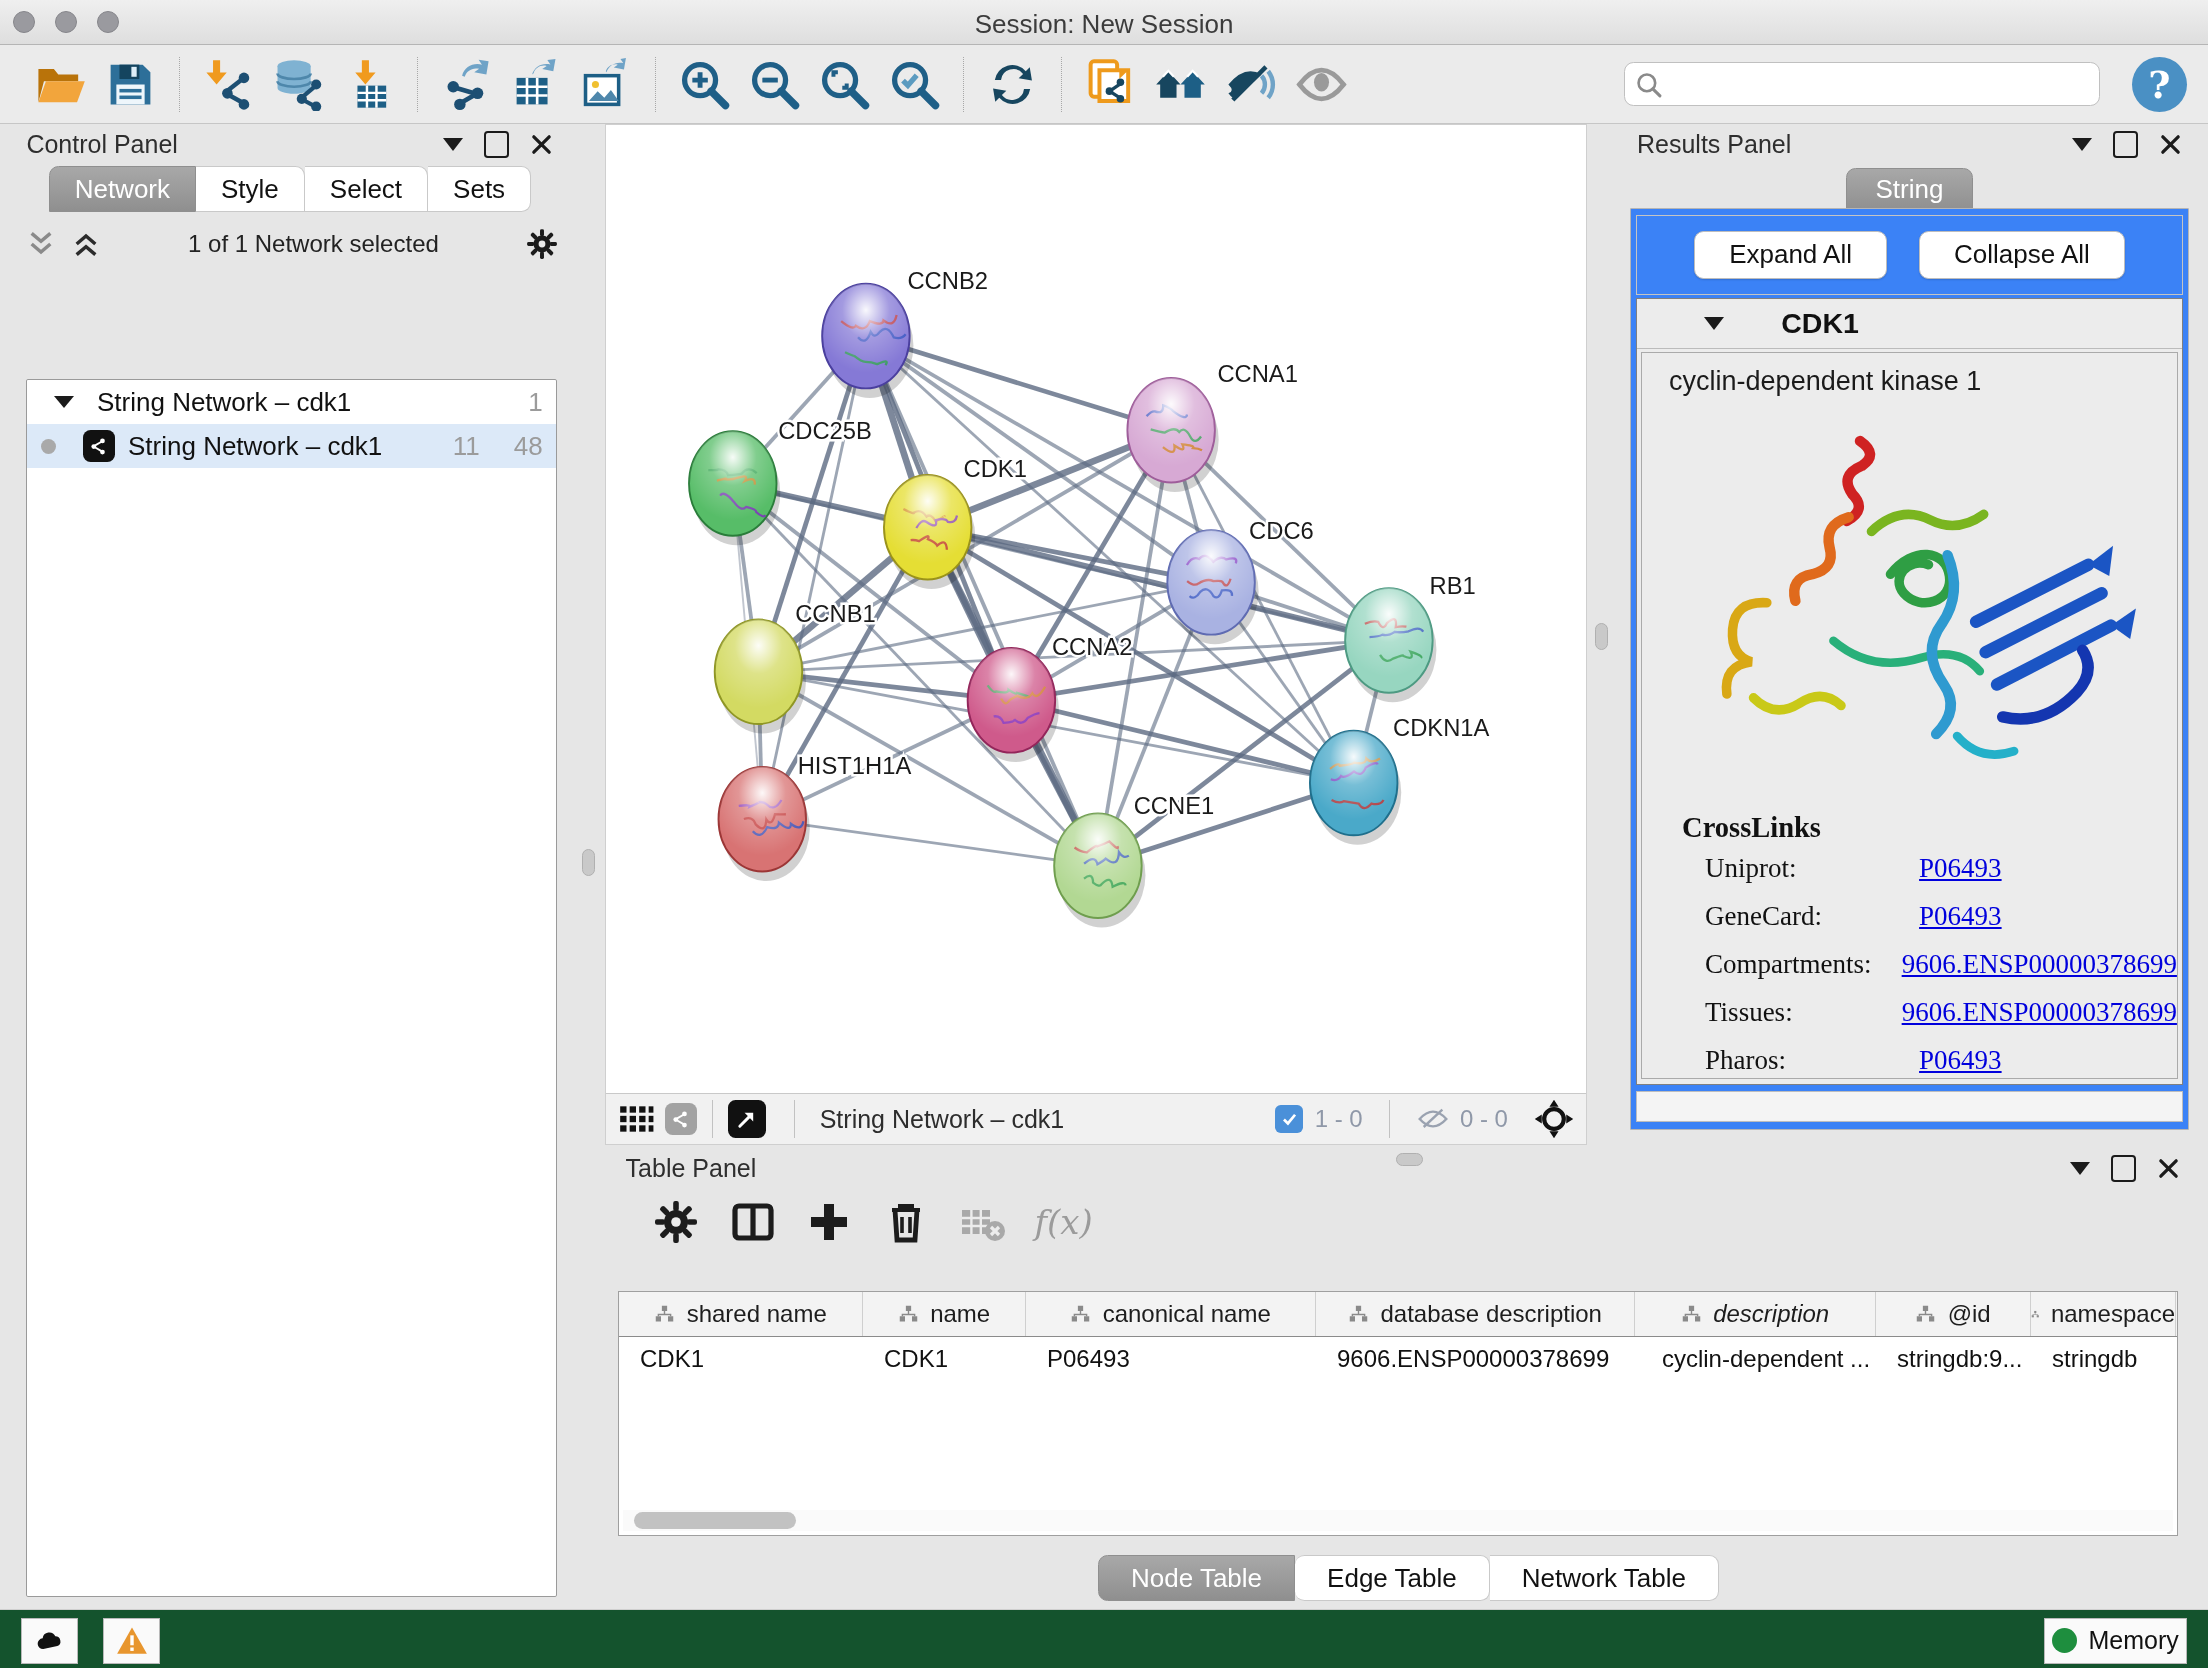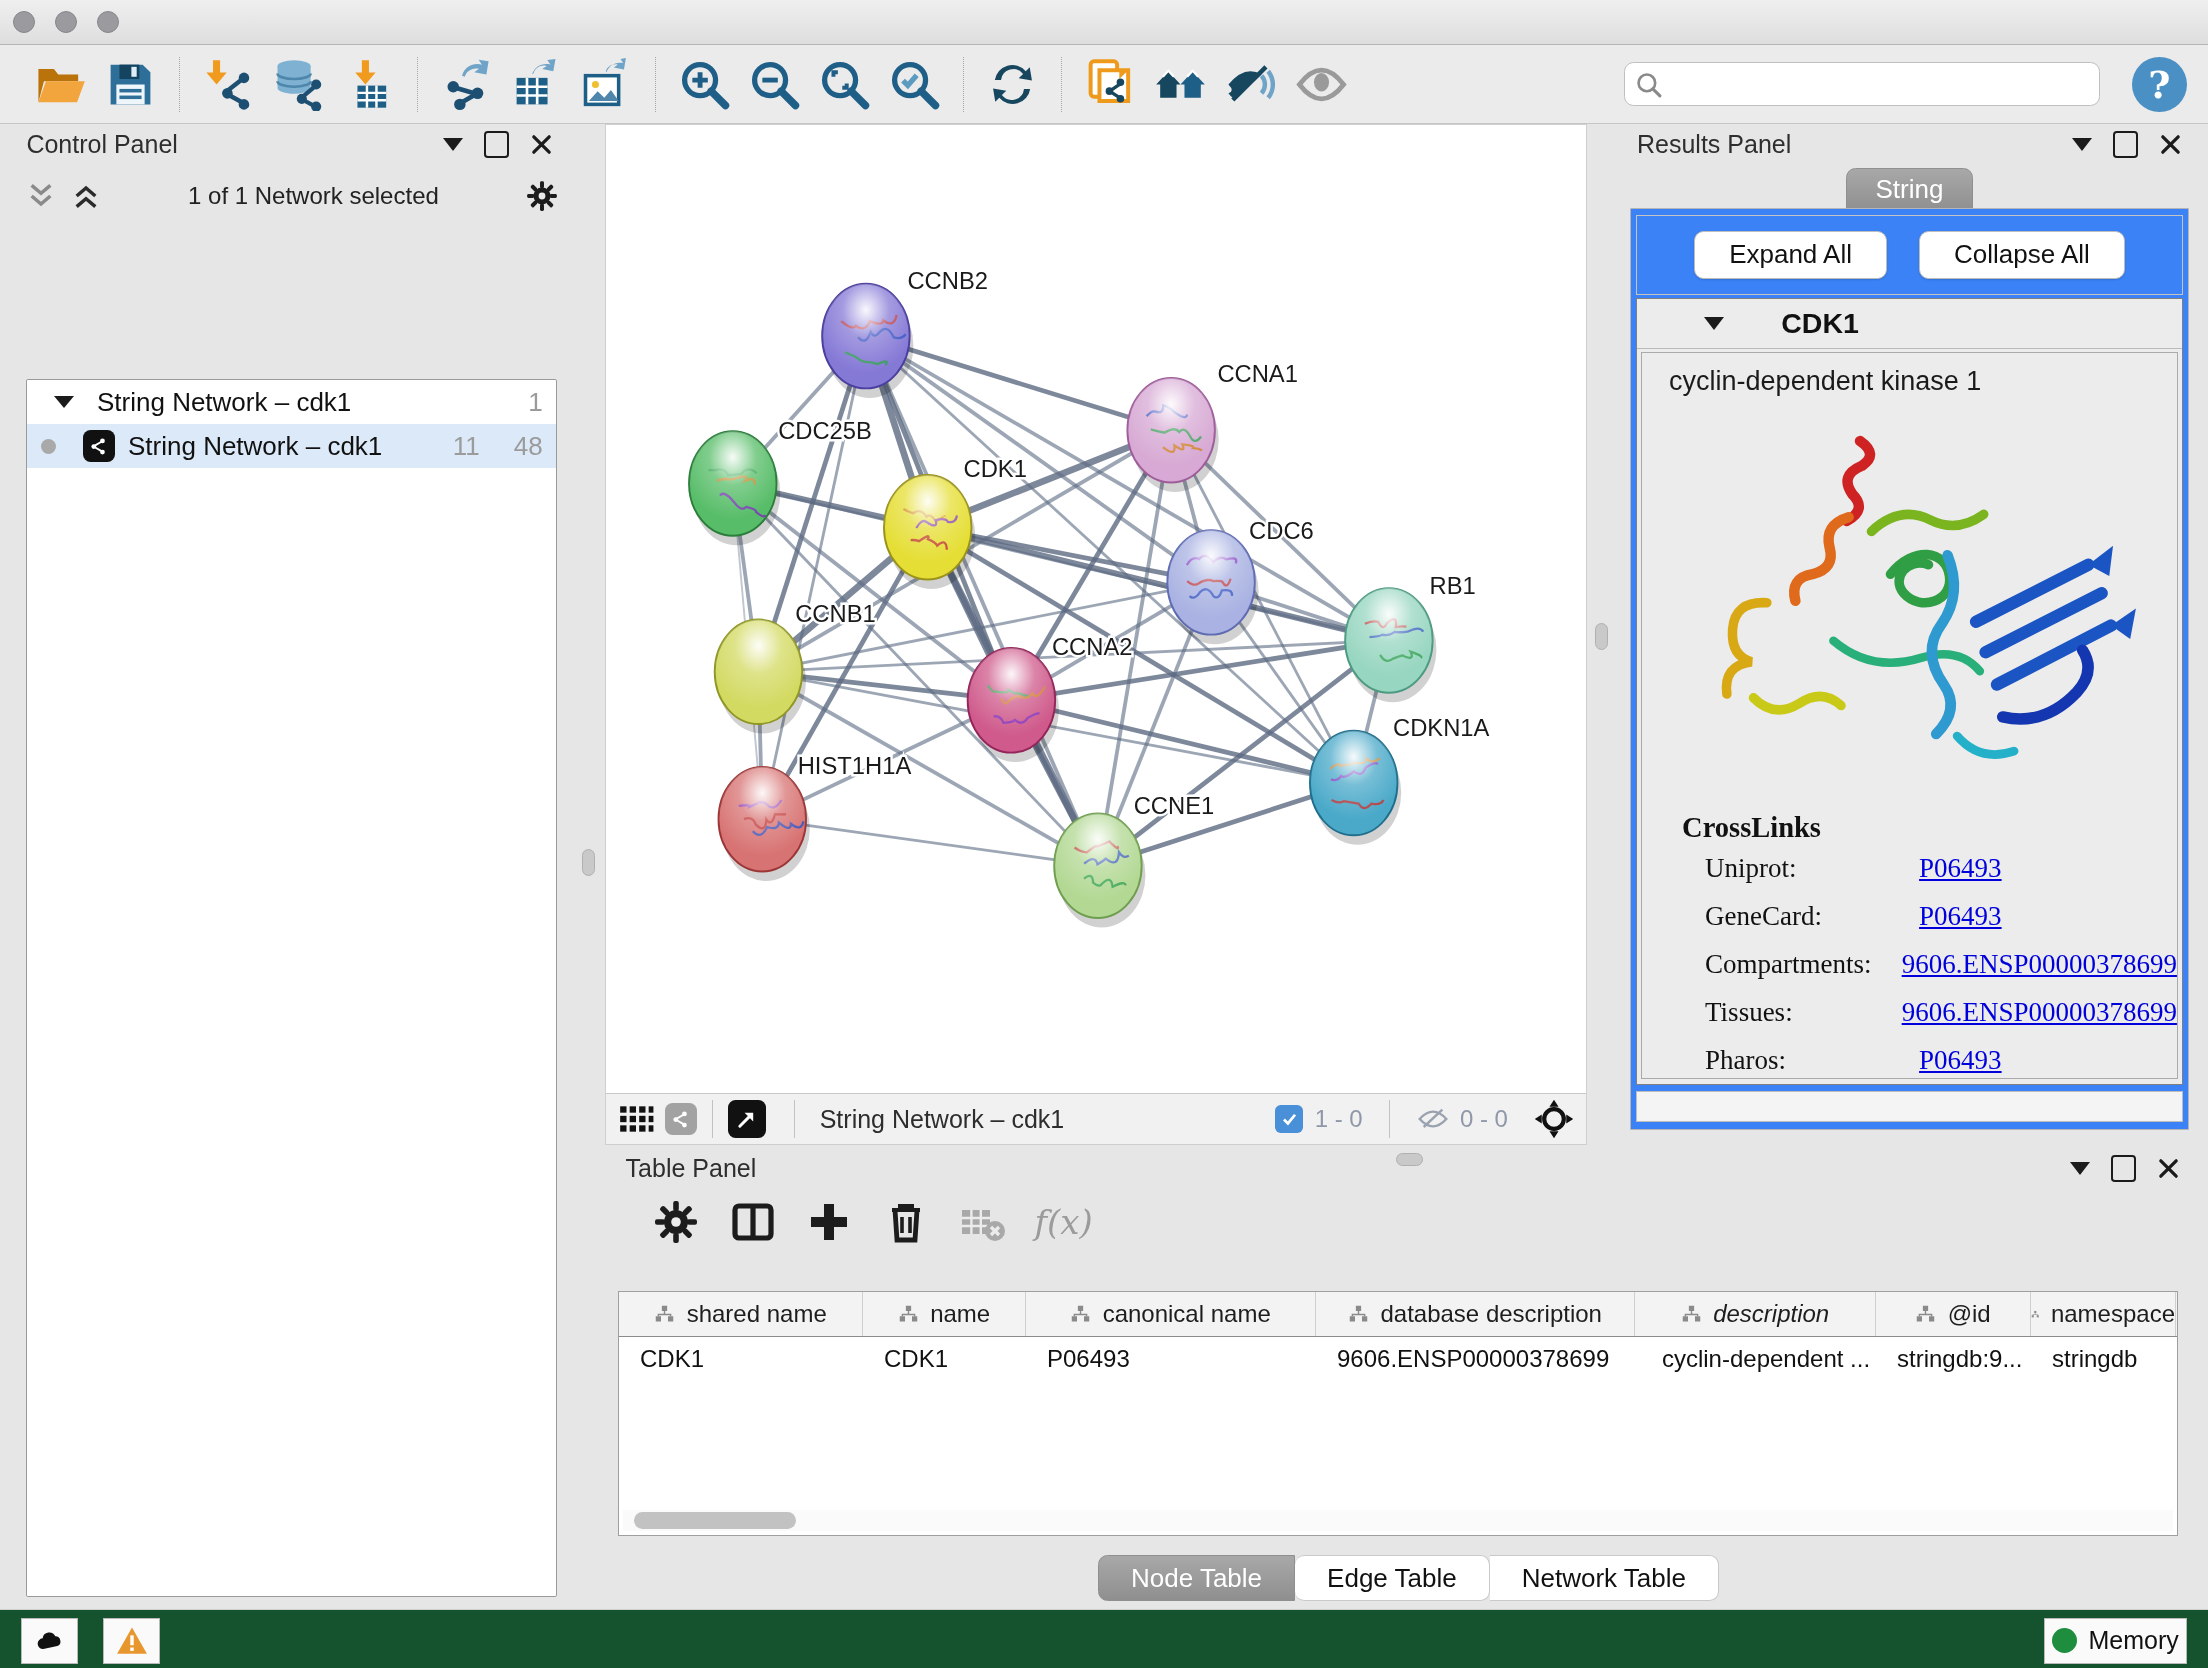--- a/index.html
+++ b/index.html
@@ -101,20 +101,21 @@
   .splitter-dot{position:absolute;background:#c9c9c9;border-radius:11.4px;border:1px solid #b0b0b0;}
   .x-icon{stroke:#1b1b1b;stroke-width:3.4;stroke-linecap:round;}
 </style>
 </head>
 <body>
 
 <div class="abs" id="titlebar">
   <div class="tl-dot" style="left:13.3px"></div>
   <div class="tl-dot" style="left:55px"></div>
   <div class="tl-dot" style="left:97px"></div>
+  <div id="win-title">Session: New Session</div>
 </div>
 
 <div class="abs" id="toolbar">
   <svg class="ticon" viewBox="0 0 24 24">
     <path d="M2 20 V5 h7 l2 2.5 h9 v3 H4.5 Z" fill="#b9730a"></path>
       <path d="M2 20 l3.4-9.5 H23 L19.5 20 Z" fill="#f2a53c"></path>
   </svg>
   <svg class="ticon" viewBox="0 0 24 24">
     <path d="M3 3 h14.5 L21 6.5 V21 H3 Z" fill="#2d6f99"></path>
       <rect x="7" y="3" width="9" height="6.5" fill="#14445f"></rect>
@@ -242,20 +243,26 @@
   <div class="panel-header">
     <span>Control Panel</span>
     <span class="ph-icons">
       <span class="ph-tri"></span>
       <span class="ph-box"></span>
       <svg width="23" height="23" viewBox="0 0 24 24">
         <path class="x-icon" d="M4 4 L20 20 M20 4 L4 20"></path>
         </svg>
     </span>
   </div>
+  <div class="tabrow" id="cp-tabs">
+      <span class="tabbtn sel">Network</span>
+      <span class="tabbtn">Style</span>
+      <span class="tabbtn">Select</span>
+      <span class="tabbtn">Sets</span>
+    </div>
   <div id="cp-subheader">
     <svg width="32" height="32" viewBox="0 0 24 24">
       <path d="M5 4 l7 6 7-6 M5 12 l7 6 7-6" stroke="#8a8a8a" stroke-width="2.6" fill="none"></path>
       </svg>
     <svg width="32" height="32" viewBox="0 0 24 24" style="margin-left:13.3px">
       <path d="M5 20 l7-6 7 6 M5 12 l7-6 7 6" stroke="#2b2b2b" stroke-width="2.6" fill="none"></path>
       </svg>
     <span class="grow">1 of 1 Network selected</span>
     <svg width="34" height="34" viewBox="0 0 24 24">
       <g fill="#1c1c1c">

